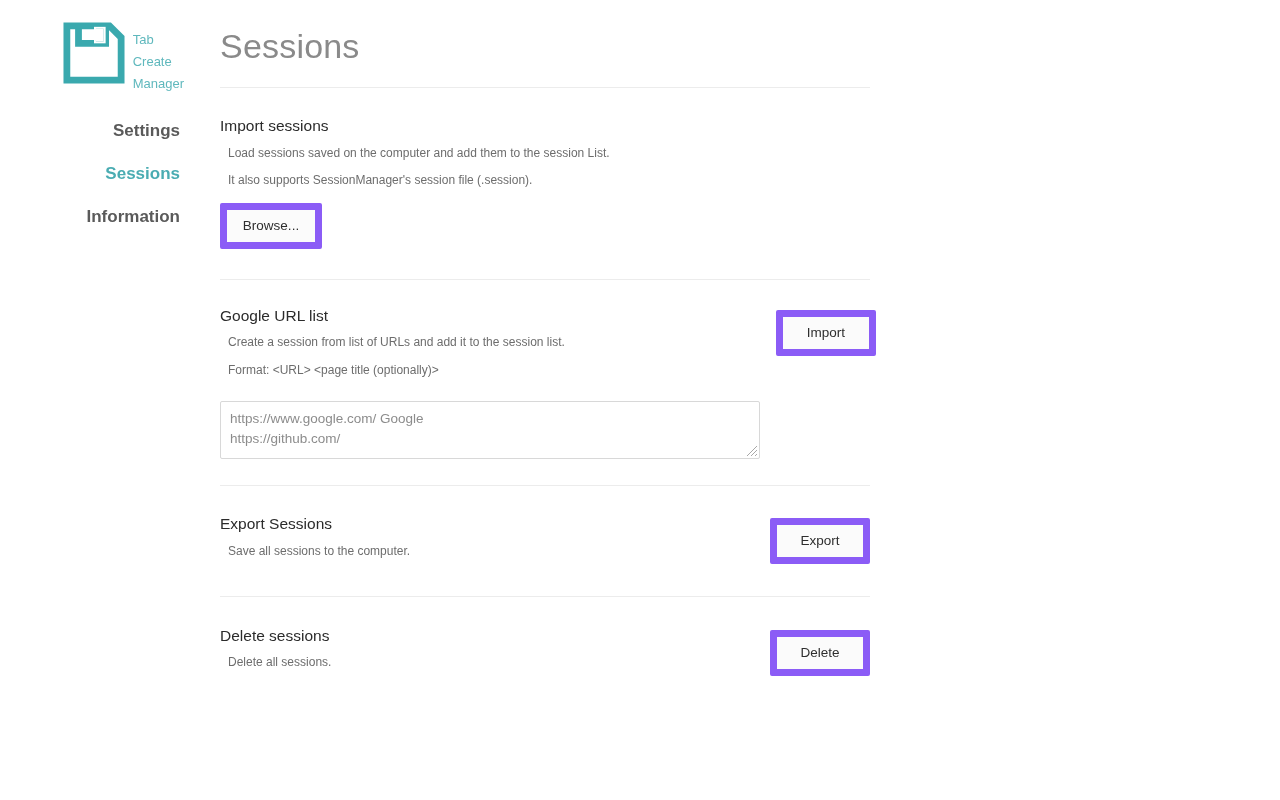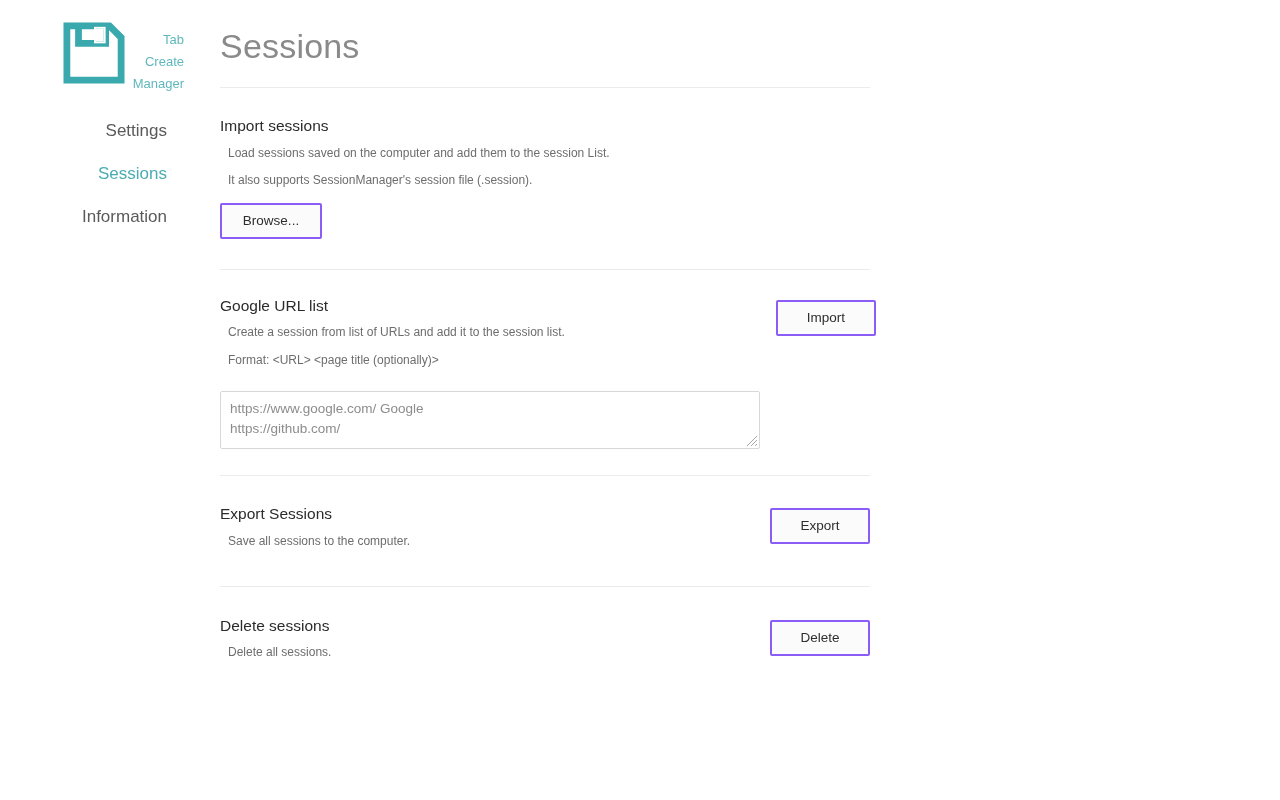--- a/index.html
+++ b/index.html
@@ -44,39 +44,38 @@
   }
 
   .brand-name {
     margin-left: 8px;
     margin-top: 7px;
     font-size: 13px;
     line-height: 22px;
     color: #5fb8bd;
     font-weight: 400;
     white-space: nowrap;
-    text-align: right;
   }
   .brand-name span { display: block; }
 
   .nav {
     margin-top: 14px;
     padding-right: 16px;
     text-align: right;
   }
 
   .nav-item {
     display: block;
     font-size: 17px;
     line-height: 1;
     color: #5a5a5a;
-    padding: 13px 17px;
+    padding: 13px 4px;
     text-decoration: none;
     cursor: pointer;
-    font-weight: 400;
+    font-weight: 700;
   }
   .nav-item.active { color: #4aacb2; }
 
   
   .content {
     position: absolute;
     left: 220px;
     top: 0;
     width: 650px;
     padding-top: 28px;
@@ -134,21 +133,21 @@
   }
 
   .btn {
     display: inline-block;
     min-width: 100px;
     padding: 7px 14px;
     font-size: 13.5px;
     font-family: "Liberation Sans", sans-serif;
     color: #2e2e2e;
     background: #fbfbfb;
-    border: 2px solid #8b5cf6;
+    border: 7px solid #8b5cf6;
     border-radius: 2px;
     text-align: center;
     cursor: pointer;
     line-height: 18px;
   }
   .btn-browse { min-width: 102px; }
 
   
   .url-box-wrap { position: relative; margin-top: 21px; }
 

